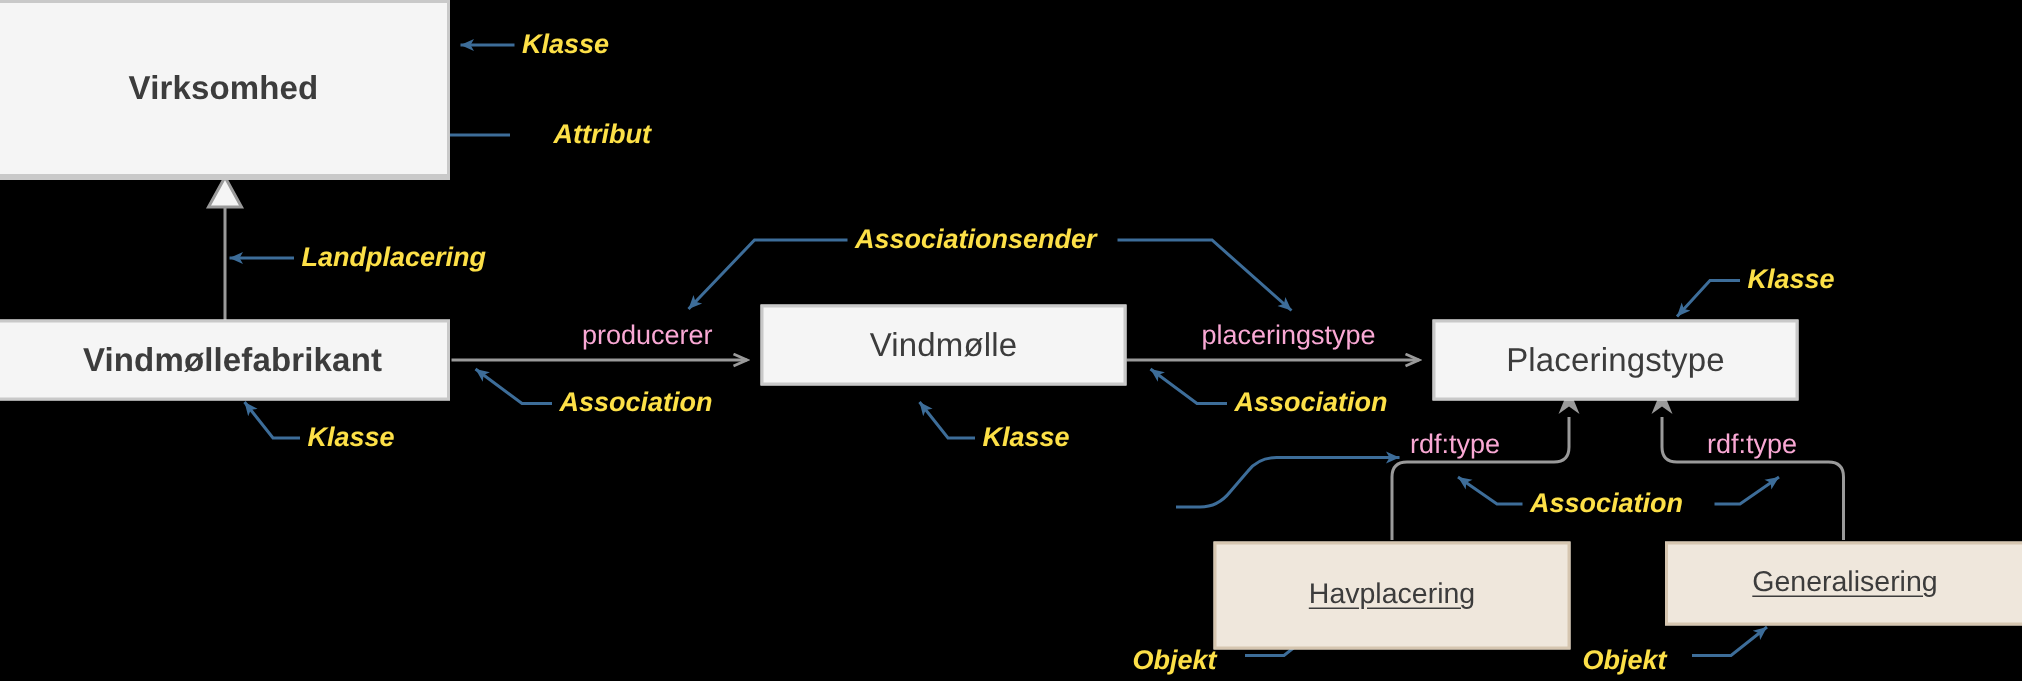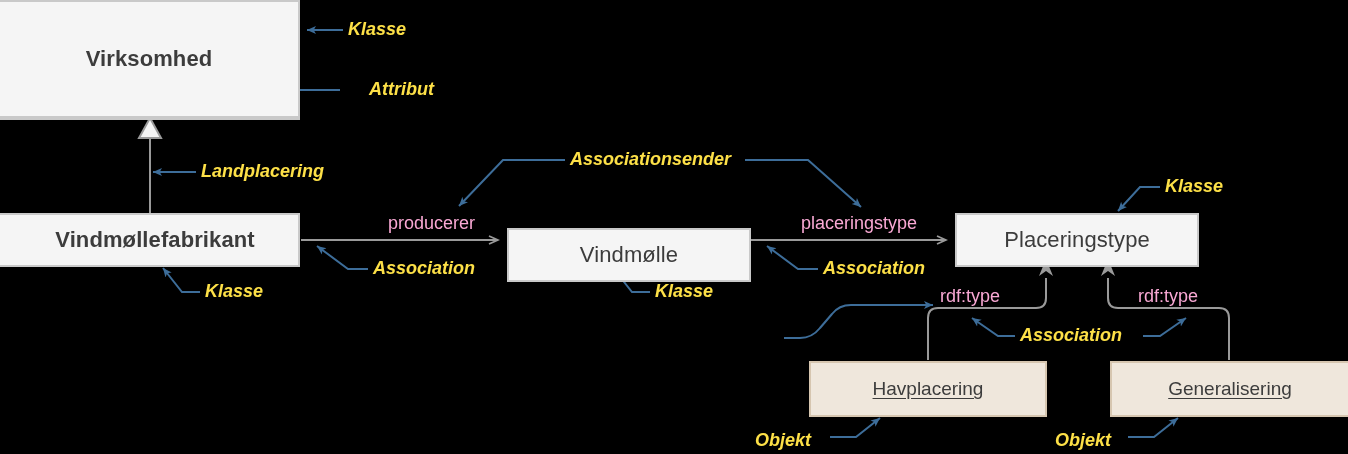--- a/index.html
+++ b/index.html
@@ -187,29 +187,29 @@
 
   <div class="uml-box" style="left:-2px; top:0px; width:302px; height:120px;">
     <div class="uml-cell name">Virksomhed</div>
     <div class="uml-divider"></div>
   </div>
 
   <div class="uml-box" style="left:-2px; top:213px; width:302px; height:54px;">
     <div class="uml-cell name" style="font-weight:bold;padding-left:12px;">Vindmøllefabrikant</div>
   </div>
 
-  <div class="uml-box" style="left:507px; top:228px; width:244px; height:54px;">
+  <div class="uml-box" style="left:507px; top:203px; width:244px; height:54px;">
     <div class="uml-cell name" style="font-weight:normal;">Vindmølle</div>
   </div>
 
   <div class="uml-box" style="left:955px; top:213px; width:244px; height:54px;">
     <div class="uml-cell name" style="font-weight:normal;">Placeringstype</div>
   </div>
 
-  <div class="obj-box" style="left:809px; top:361px; width:238px; height:56px;">
+  <div class="obj-box" style="left:809px; top:361px; width:238px; height:72px;">
     <span>Havplacering</span>
   </div>
 
   <div class="obj-box" style="left:1110px; top:361px; width:240px; height:56px;">
     <span>Generalisering</span>
   </div>
 
   <div class="edge-label" style="left:388px; top:213px;">producerer</div>
   <div class="edge-label" style="left:801px; top:213px;">placeringstype</div>
   <div class="edge-label" style="left:940px; top:286px;">rdf:type</div>

